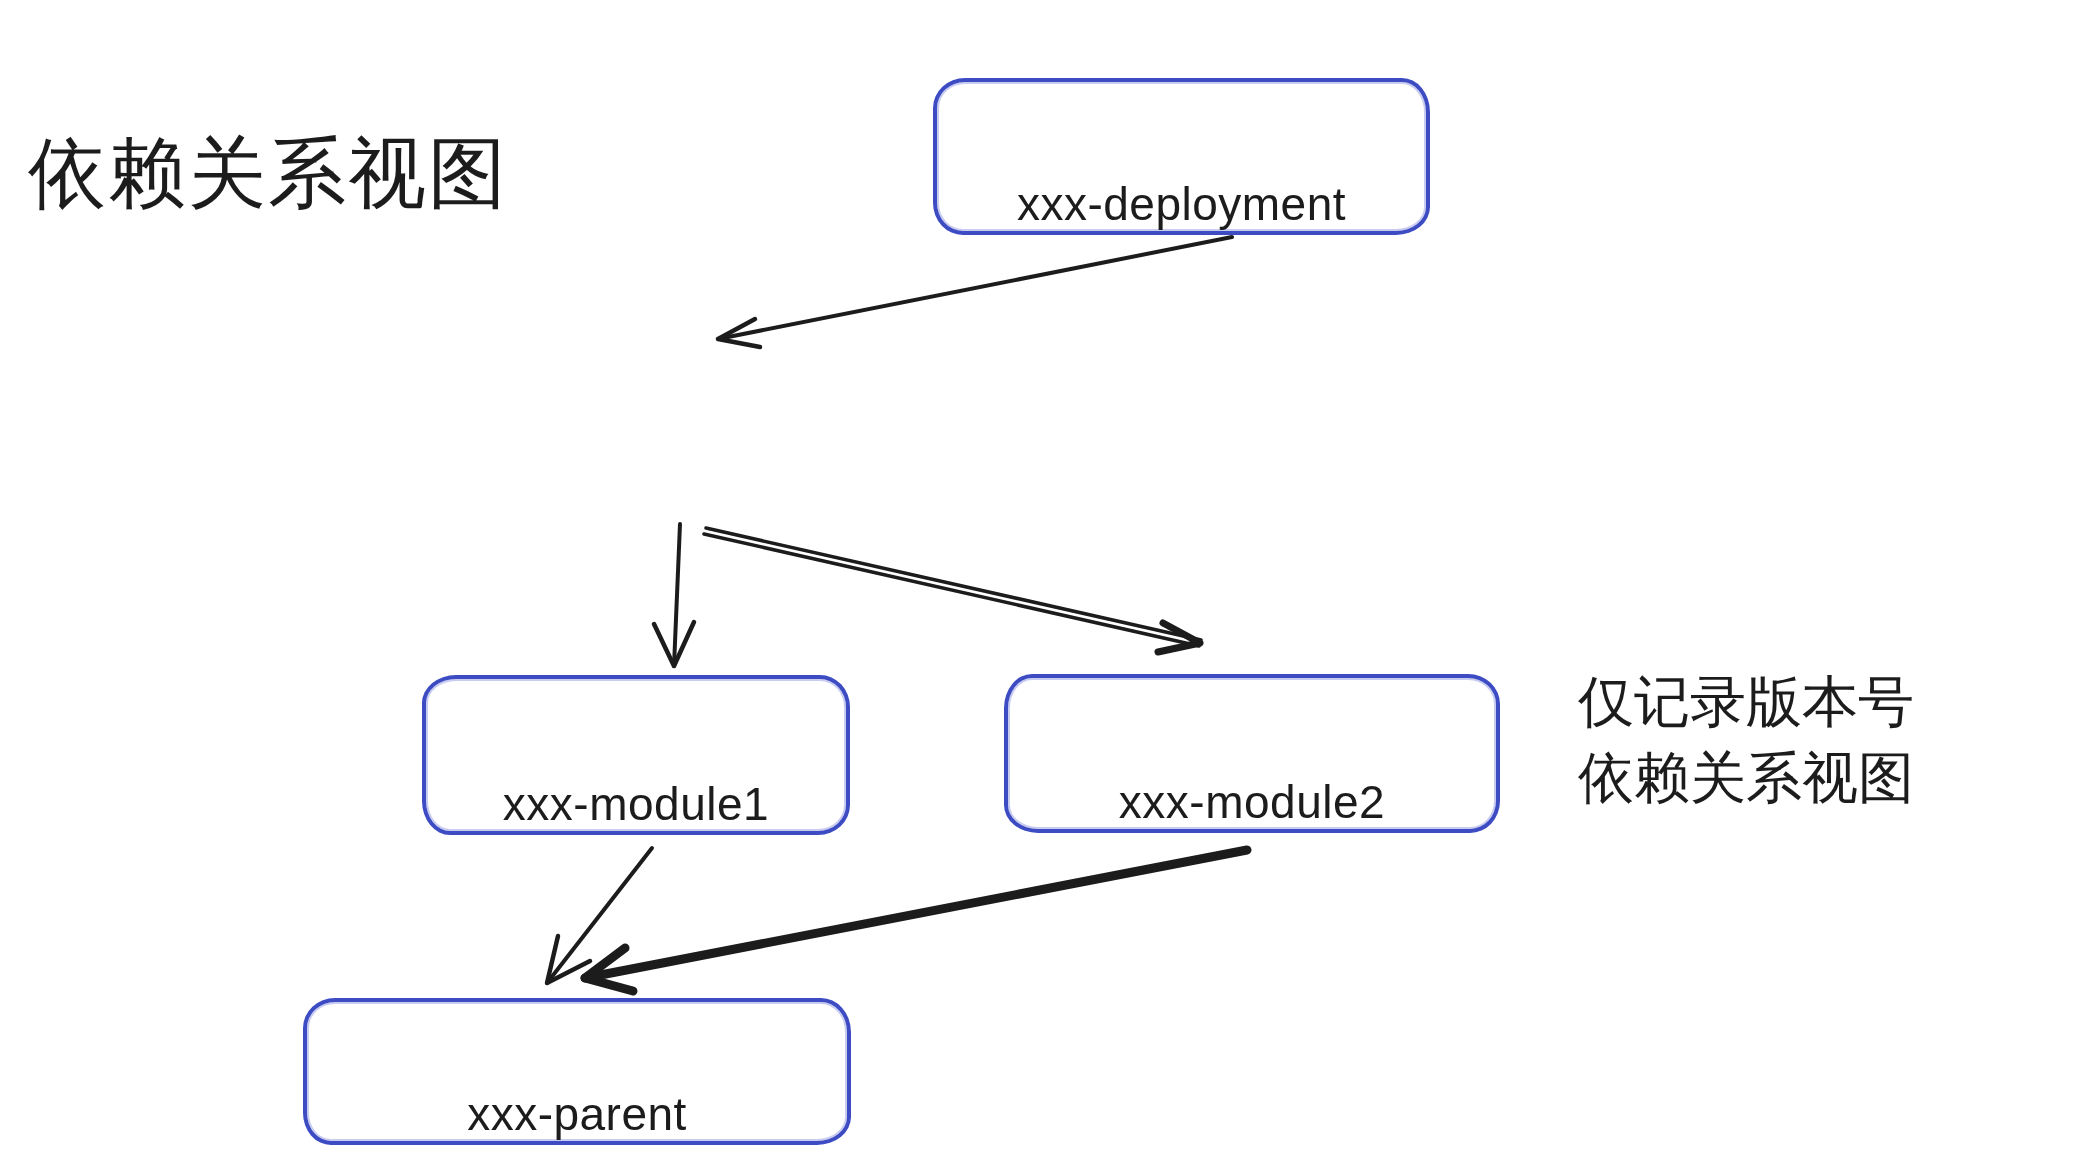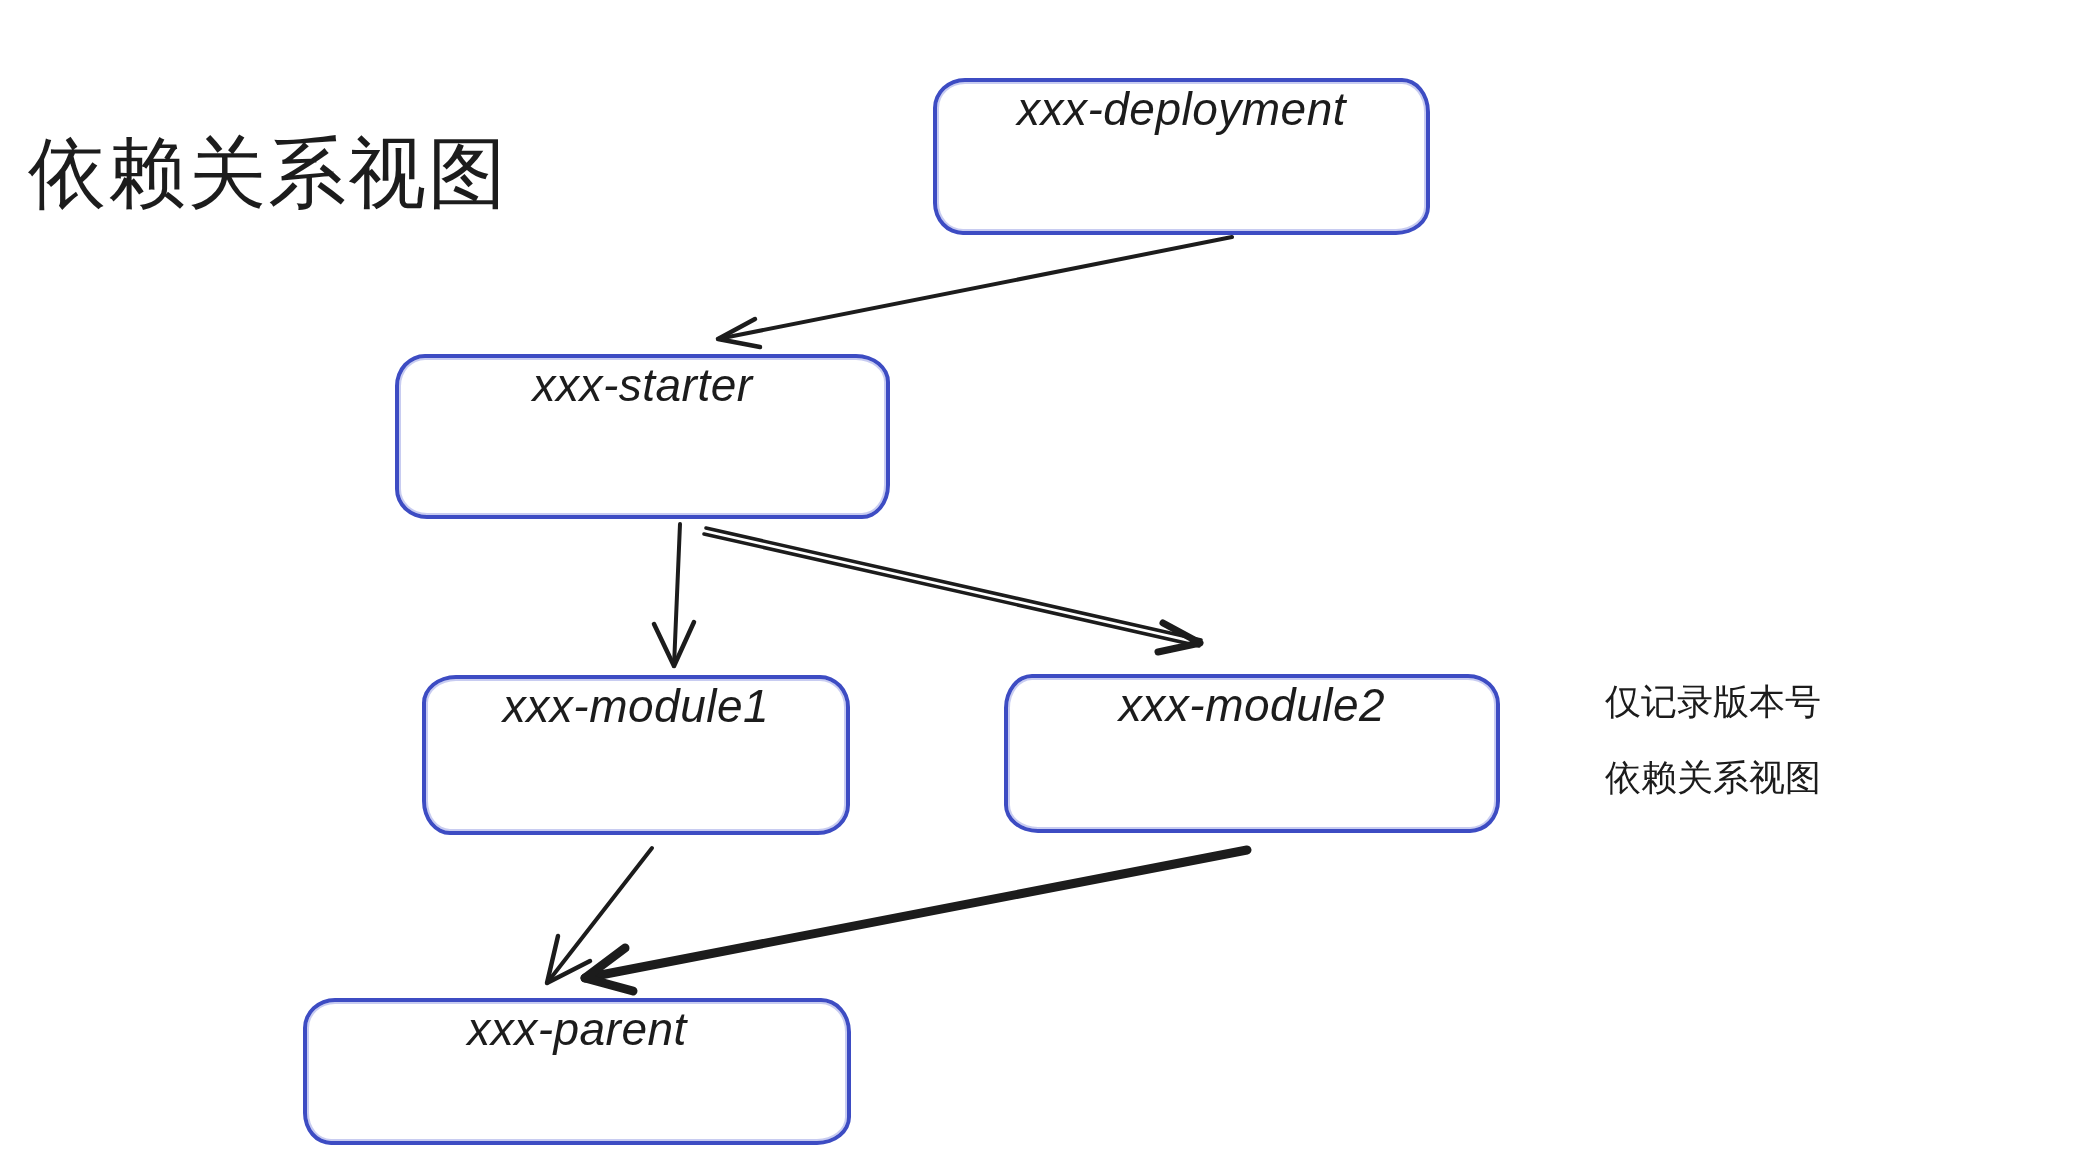--- a/index.html
+++ b/index.html
@@ -44,43 +44,41 @@
     stroke-linecap:round;
     stroke-linejoin:round;
   }
   .node{
     position:absolute;
     box-sizing:border-box;
     border:4px solid var(--box-border);
     box-shadow:inset 0 0 0 2px rgba(96,110,216,0.35);
     background:var(--background);
     display:flex;
-    align-items:flex-start;
+    align-items:flex-end;
     justify-content:center;
     font-size:46px;
     letter-spacing:0.5px;
     color:var(--text);
     white-space:nowrap;
-    font-style:italic;
   }
   .node-deployment{left:933px;top:78px;width:497px;height:157px;border-radius:32px 28px 34px 30px / 30px 34px 28px 32px;}
   .node-starter{left:395px;top:354px;width:495px;height:165px;border-radius:30px 34px 28px 32px / 32px 28px 34px 30px;}
   .node-module1{left:422px;top:675px;width:428px;height:160px;border-radius:34px 30px 32px 28px / 28px 32px 30px 34px;}
   .node-module2{left:1004px;top:674px;width:496px;height:159px;border-radius:28px 32px 30px 34px / 34px 30px 32px 28px;}
   .node-parent{left:303px;top:998px;width:548px;height:147px;border-radius:32px 30px 34px 28px / 30px 34px 28px 32px;}
   .node-bom{left:1550px;top:462px;width:495px;height:165px;border-radius:30px 32px 28px 34px / 34px 28px 32px 30px;}
   .annotation{
     position:absolute;
     left:1578px;
     top:664px;
-    font-size:36px;
+    font-size:56px;
     line-height:76px;
     color:var(--text);
     white-space:nowrap;
-    margin-left:27px;
   }
   .annotation div{margin:0;}
 </style>
 </head>
 <body>
 
 <main class="canvas">
 
   <h1 class="page-title">依赖关系视图</h1>
 
@@ -110,23 +108,20 @@
     <g>
       <line x1="1247" y1="850" x2="585" y2="978" stroke-width="9"></line>
       <polyline points="625,948 585,978 633,991" stroke-width="9"></polyline>
     </g>
   </svg>
 
   <div class="node node-deployment">
     <span>xxx-deployment</span>
   </div>
 
-  <div class="node node-starter">
-    <span>xxx-starter</span>
-  </div>
 
   <div class="node node-module1">
     <span>xxx-module1</span>
   </div>
 
   <div class="node node-module2">
     <span>xxx-module2</span>
   </div>
 
   <div class="node node-parent">

